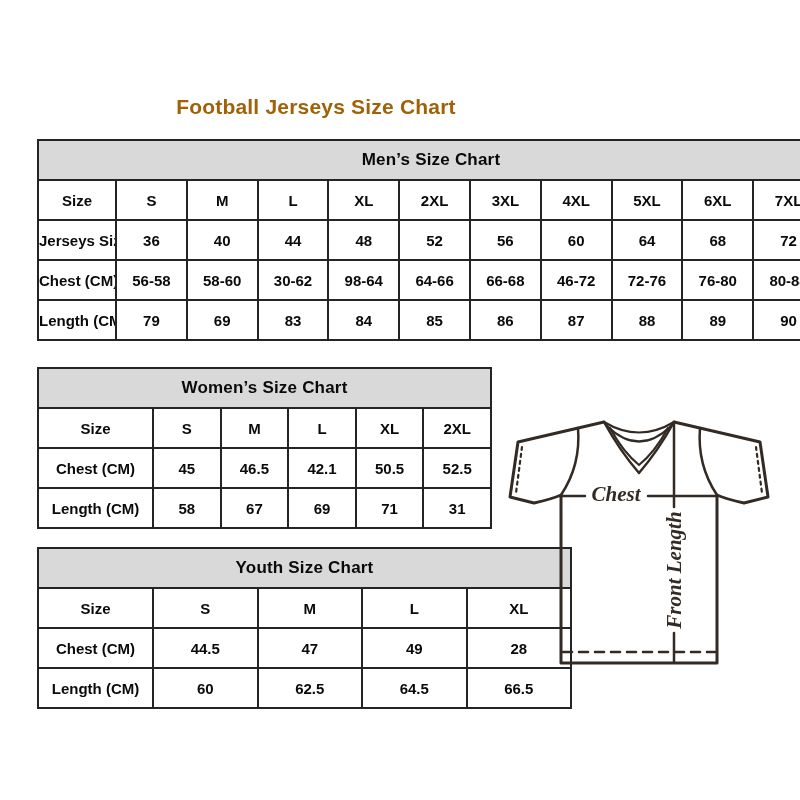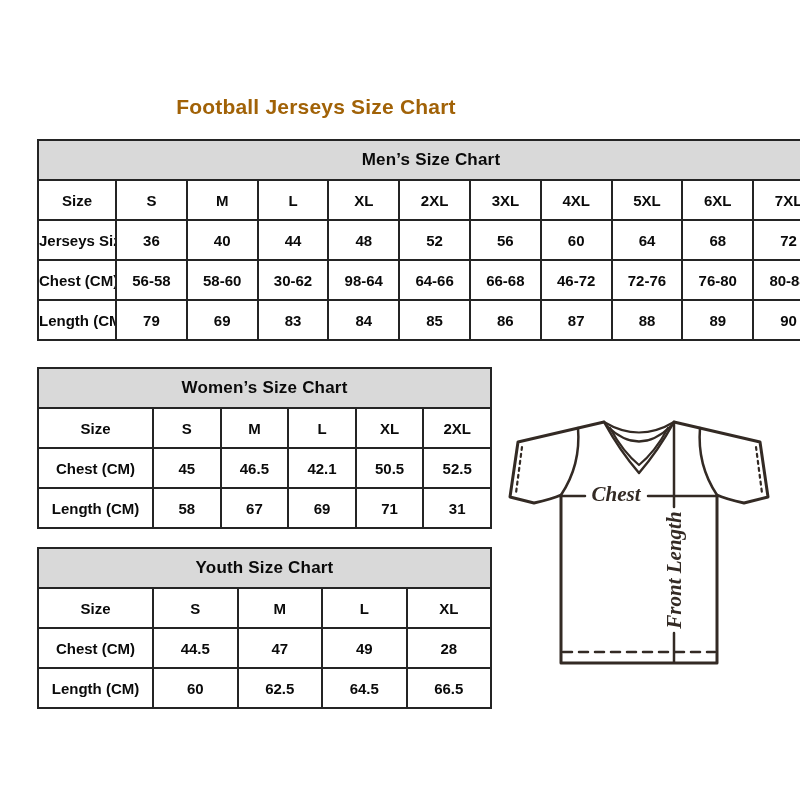--- a/index.html
+++ b/index.html
@@ -133,21 +133,21 @@
           <th>Length (CM)</th>
           <td>58</td>
           <td>67</td>
           <td>69</td>
           <td>71</td>
           <td>31</td>
         </tr>
       </tbody>
   </table>
 
-  <table class="chart-table" style="left:37px;top:547px;width:455px;">
+  <table class="chart-table" style="left:37px;top:547px;width:535px;">
     <colgroup>
         <col style="width:115px;">
       </colgroup>
     <thead>
       <tr>
         <th class="table-title" colspan="5">Youth Size Chart</th>
       </tr>
     </thead>
     <tbody>
         <tr>

